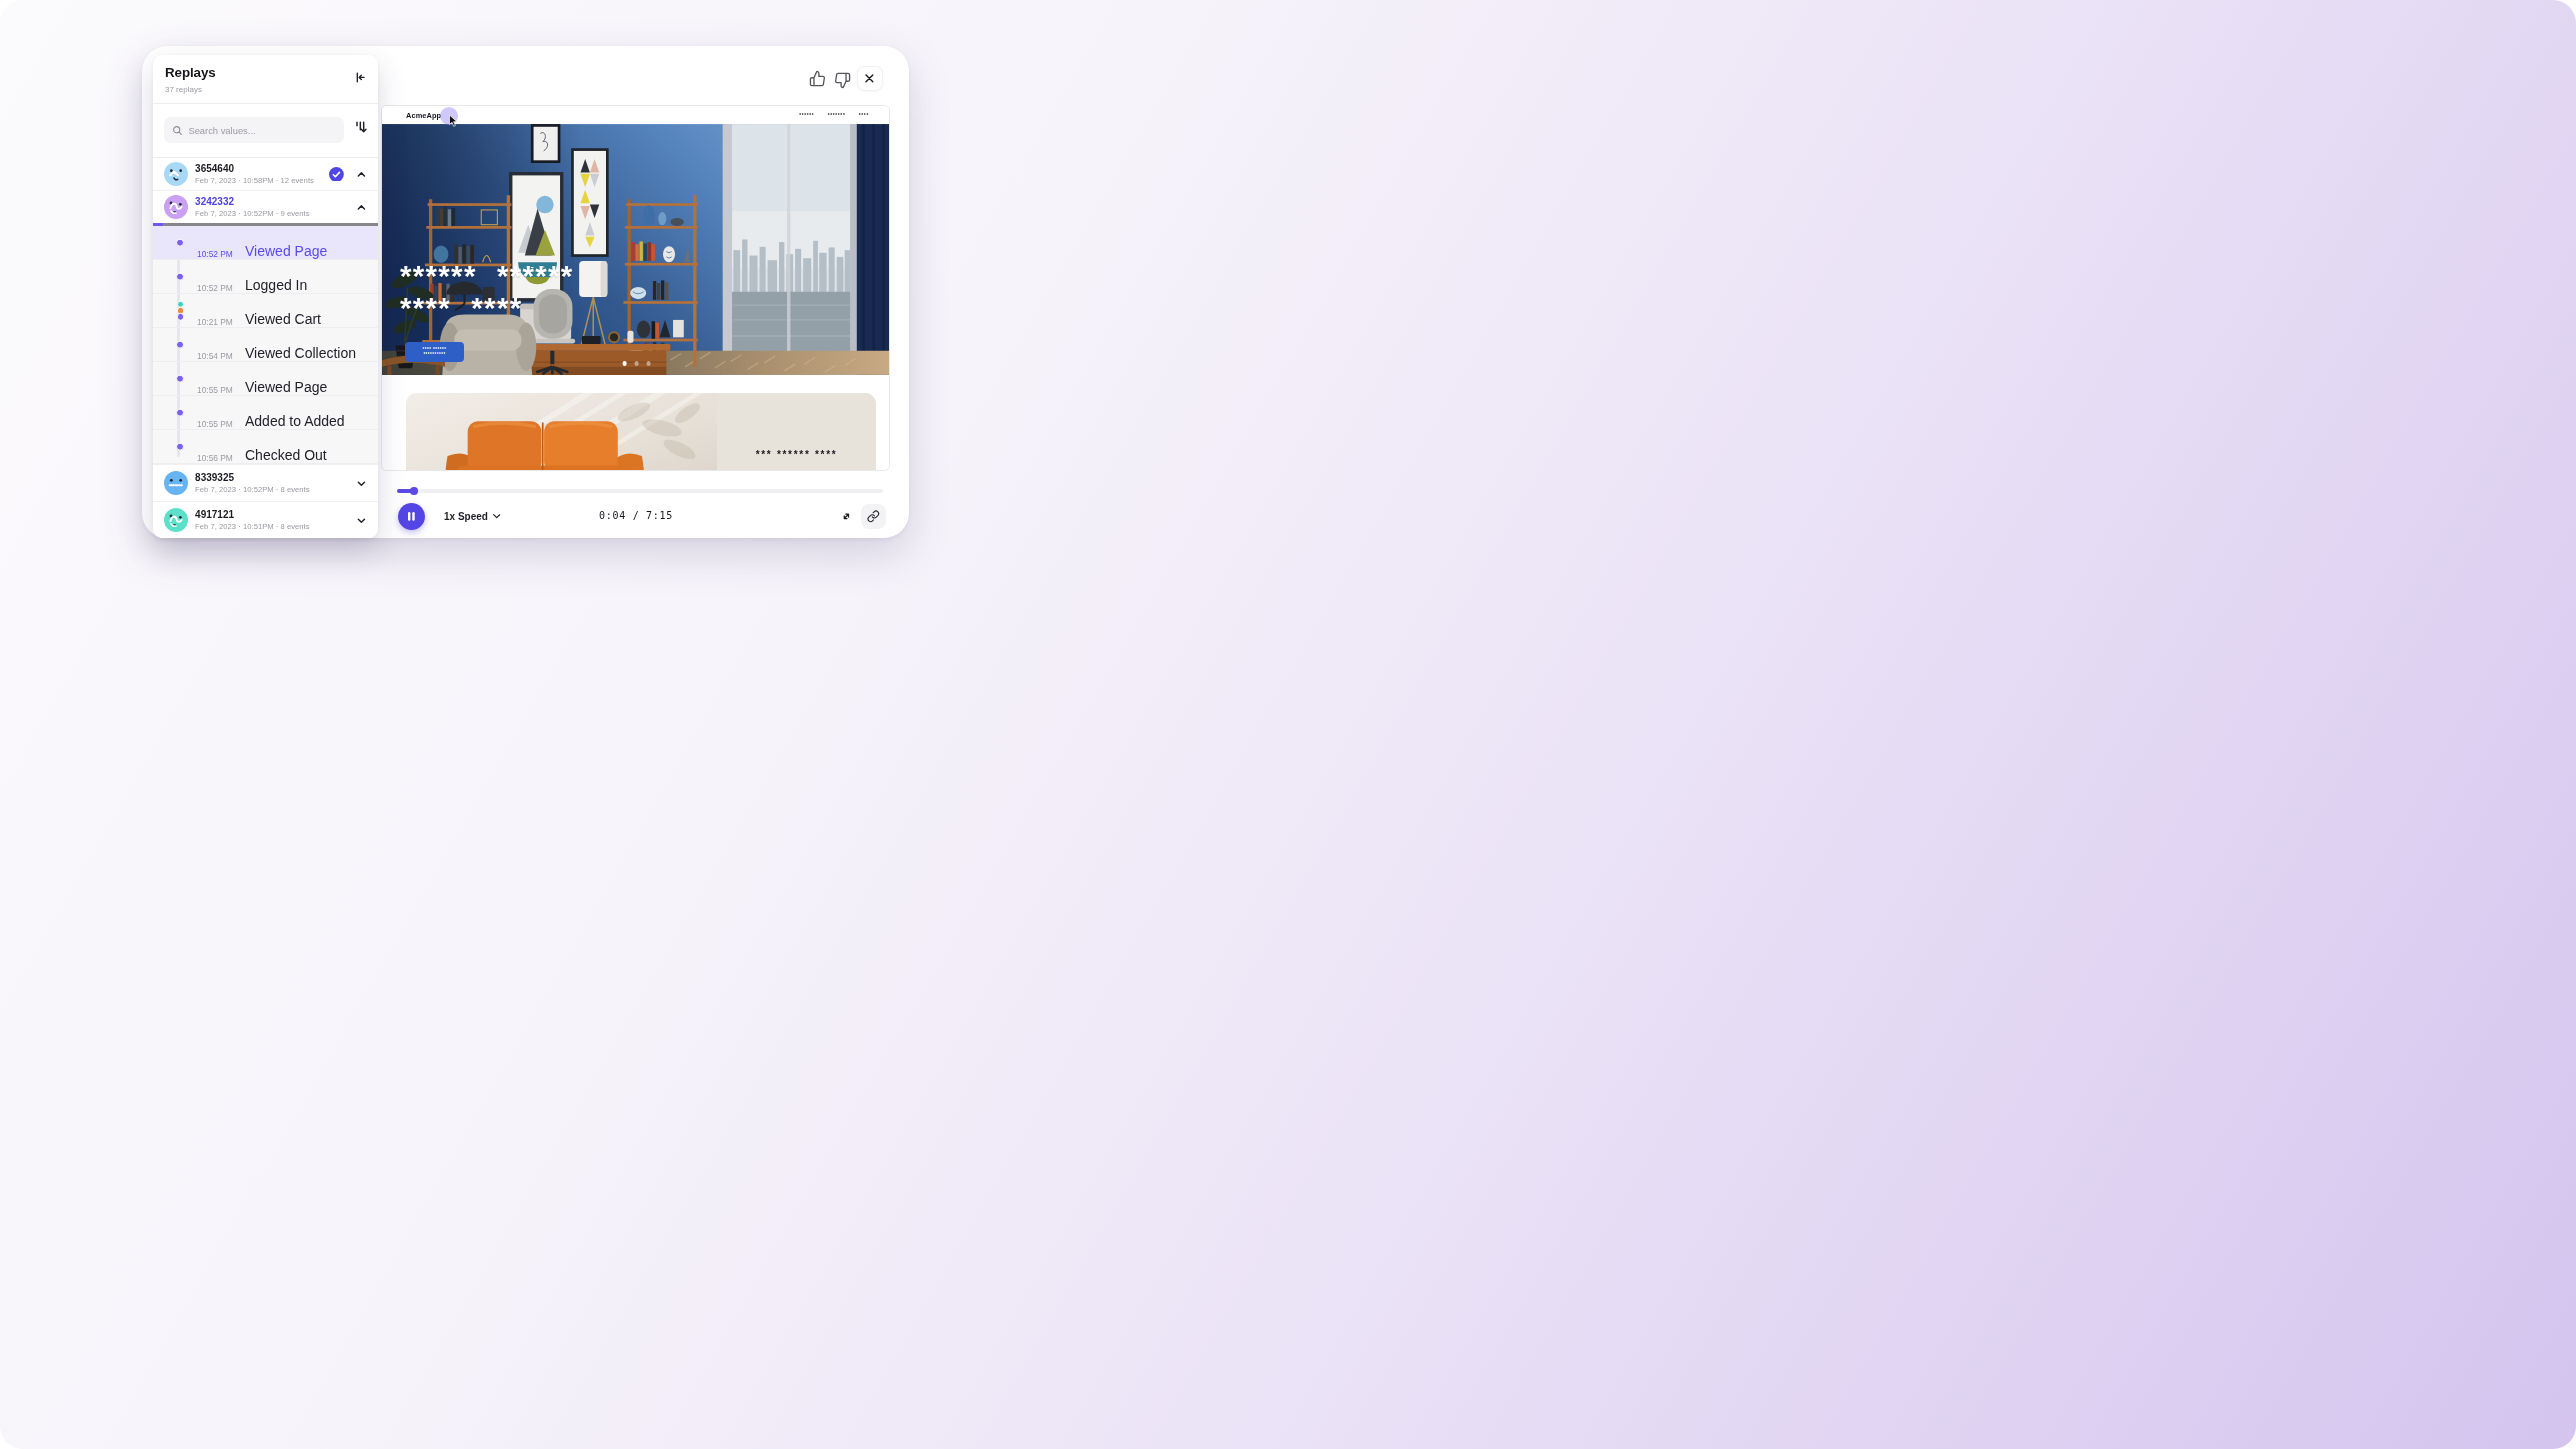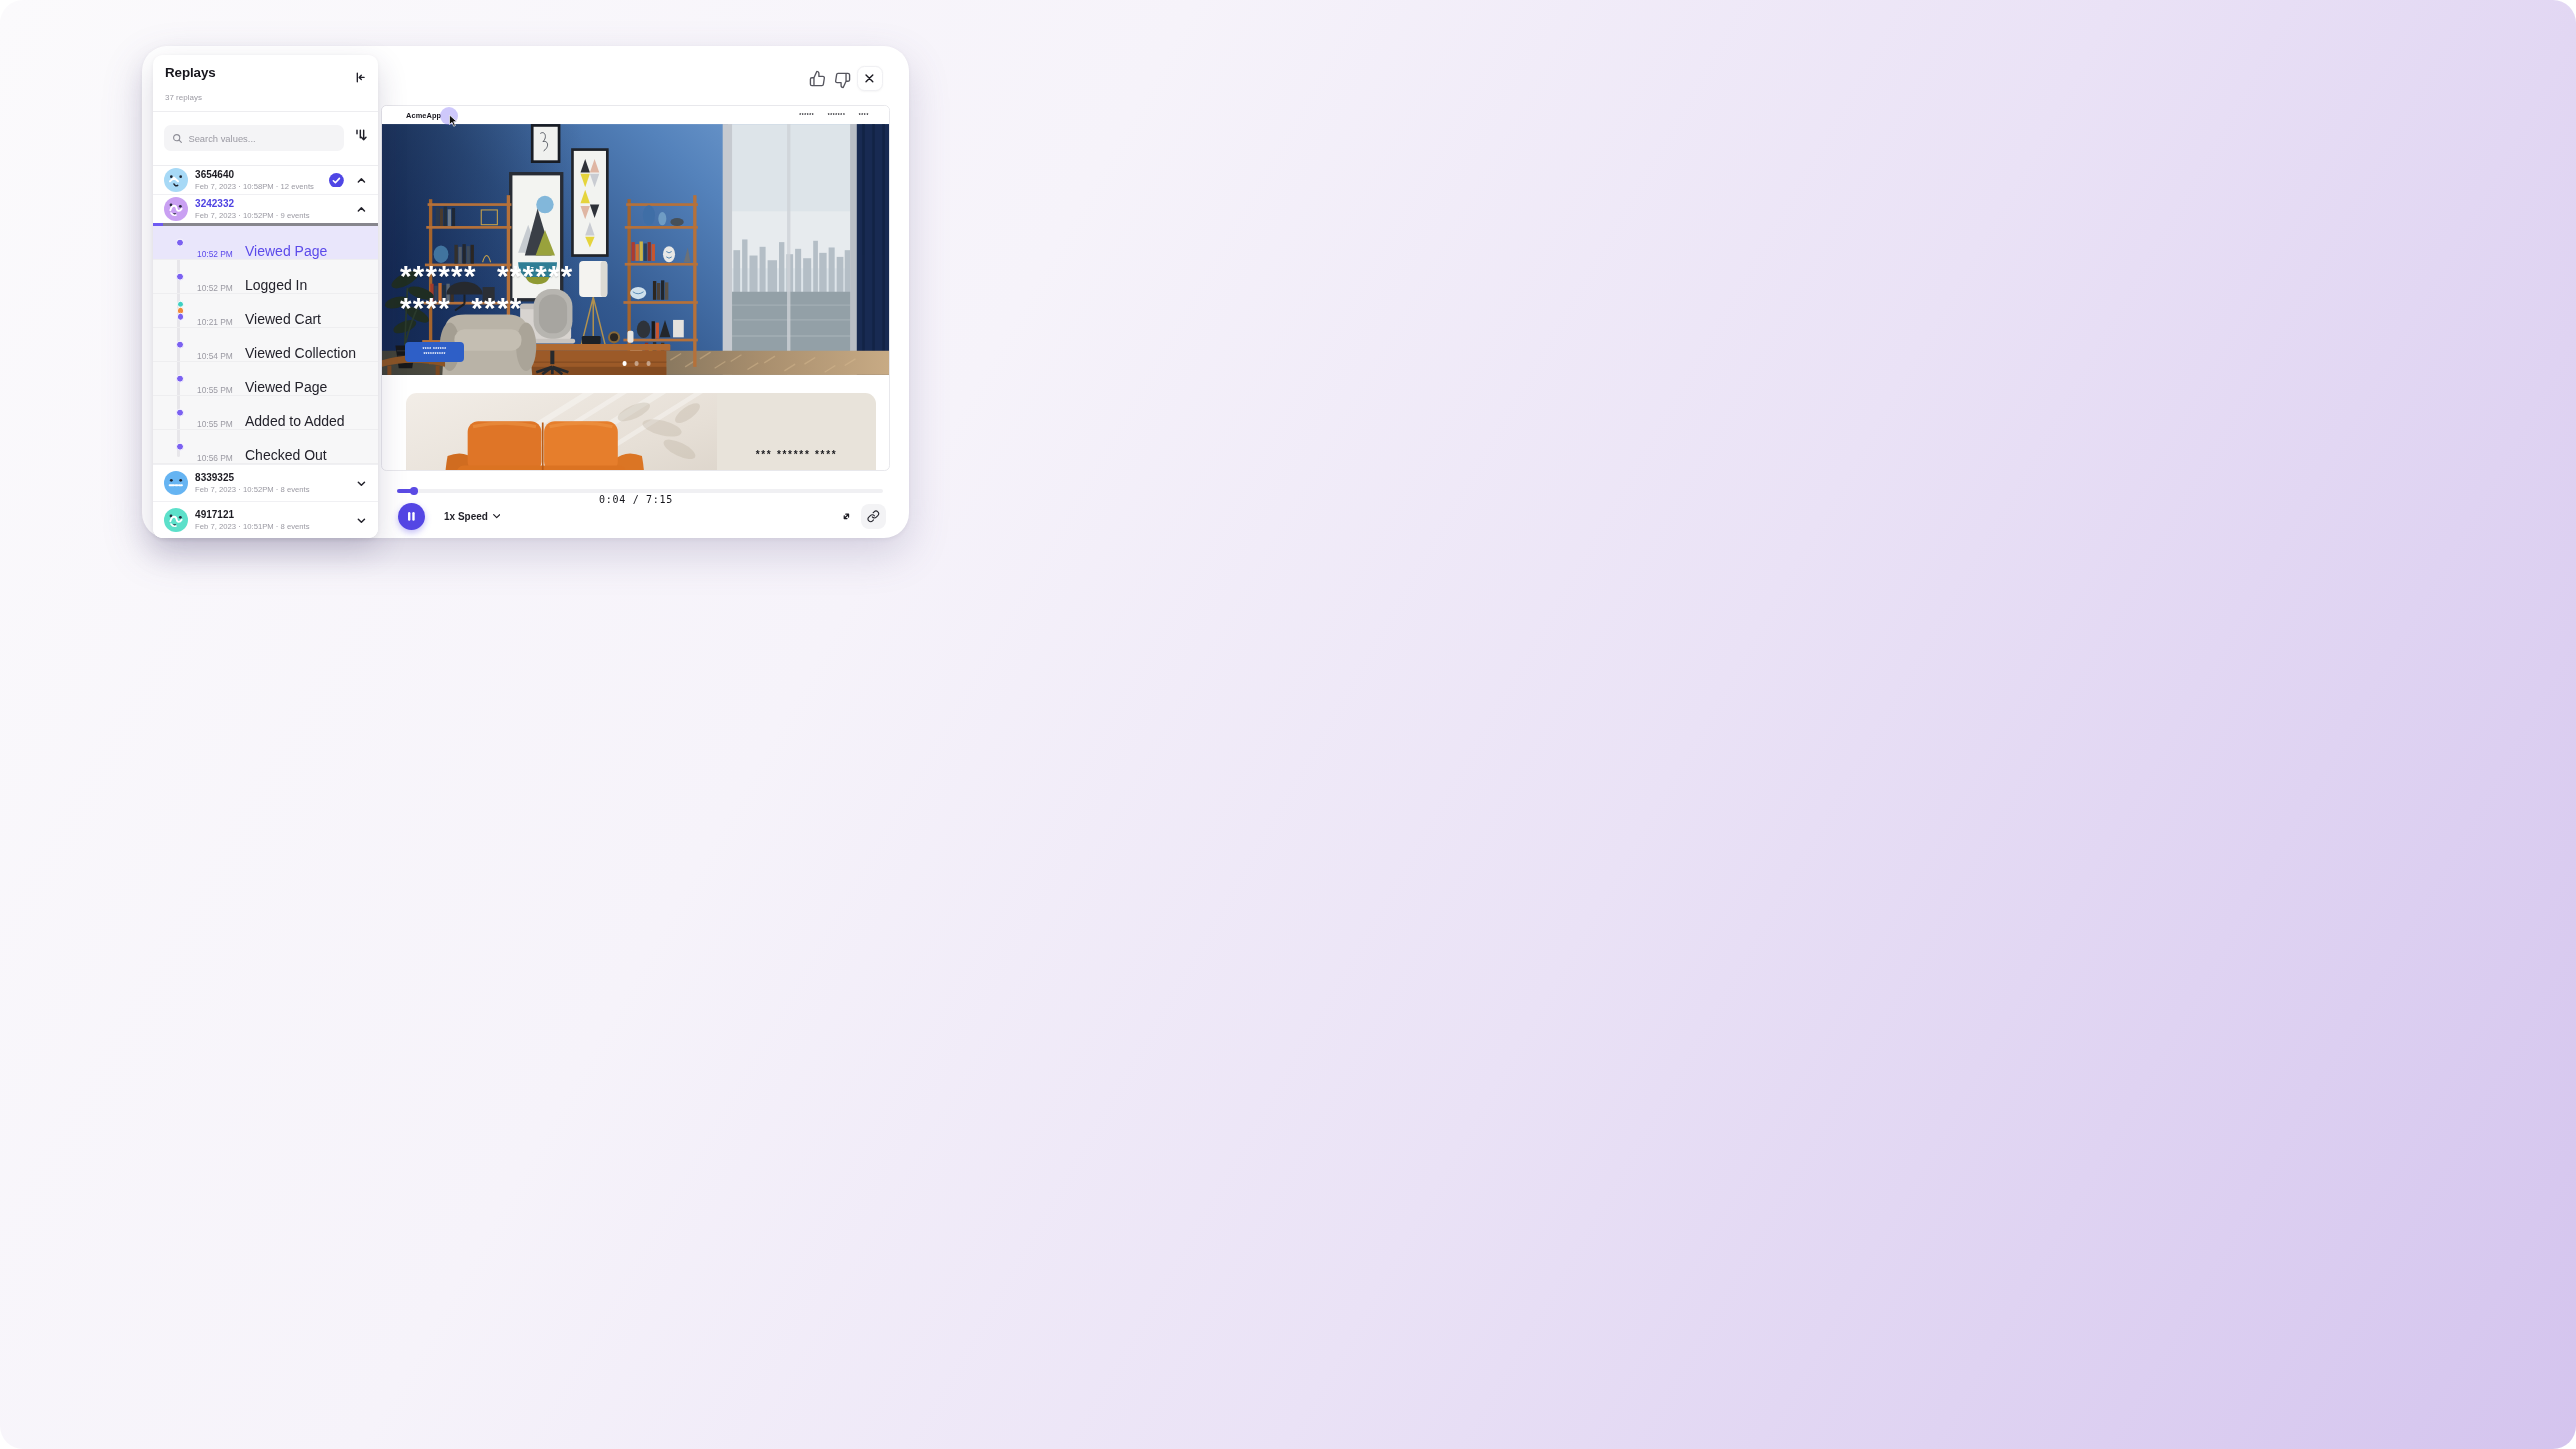--- a/index.html
+++ b/index.html
@@ -43,32 +43,32 @@
   .card-text{font-size:10px;font-weight:800;color:#18181c;letter-spacing:1.7px;margin-top:9.4px;}
   
   .ptimeline{position:absolute;left:255px;top:442px;width:486px;height:6.7px;}
   .ptrack{position:absolute;left:0;top:1.3px;width:100%;height:3.4px;border-radius:2px;background:#f0f0f3;}
   .pfill{position:absolute;left:0;top:1.3px;width:17.4px;height:3.4px;border-radius:2px;background:#5b4be4;}
   .pthumb{position:absolute;left:13.4px;top:-0.7px;width:7.4px;height:7.4px;border-radius:50%;background:#5b4be4;}
   .pause-btn{position:absolute;left:256px;top:457px;width:27px;height:27px;border-radius:50%;
     background:#5446e4;border:none;box-shadow:0 2.7px 6.7px rgba(84,70,228,.35);}
   .speed{position:absolute;left:296px;top:464px;display:flex;align-items:center;gap:4.7px;
     font-size:10px;font-weight:600;color:#1f1e26;background:none;border:none;cursor:pointer;}
-  .time{position:absolute;left:494px;top:448px;transform:translateX(-50%);
+  .time{position:absolute;left:494px;top:464px;transform:translateX(-50%);
     font-family:"DejaVu Sans Mono",monospace;font-size:10px;color:#15151b;letter-spacing:0.7px;}
   .expand-btn{position:absolute;left:696px;top:462px;width:17.4px;height:17.4px;}
   .link-btn{position:absolute;left:719px;top:458px;width:25px;height:25px;border-radius:8px;
     background:#f3f3f5;border:none;}
   
   .sidebar-card{position:absolute;left:153px;top:55px;width:225px;height:483px;background:#fff;
     border-radius:9.4px;box-shadow:0 12px 29.5px rgba(50,40,90,.18),0 1.3px 4px rgba(0,0,0,.05);
     display:flex;flex-direction:column;overflow:hidden;z-index:3;}
   .sb-header{position:relative;padding:10px 10.7px 8.7px 12px;}
   .sb-title{font-size:13.4px;font-weight:800;color:#17161d;letter-spacing:-0.1px;}
-  .sb-sub{font-size:8px;color:#9b9aa3;margin-top:13px;}
+  .sb-sub{font-size:8px;color:#9b9aa3;margin-top:5px;}
   .collapse-btn{position:absolute;right:9.4px;top:13.4px;width:17.4px;height:17.4px;}
   .sb-divider{height:0.7px;background:#ededf0;flex:none;}
   .search-row{display:flex;align-items:flex-start;padding:14px 8px 14px 10.7px;gap:6.7px;}
   .search-box{flex:1;height:25.5px;background:#f4f4f6;border-radius:6.7px;display:flex;align-items:center;
     padding:0 8px;gap:6px;cursor:text;}
   .search-box .placeholder{font-size:9.4px;color:#9b9aa3;}
   .filter-btn{width:19px;height:19px;flex:none;}
   .session-row{height:38px;display:flex;align-items:center;padding:0 9.4px 0 10.7px;gap:7.4px;
     background:#fff;cursor:pointer;box-sizing:border-box;}
   .session-row + .session-row{border-top:0.7px solid #f0f0f3;}

